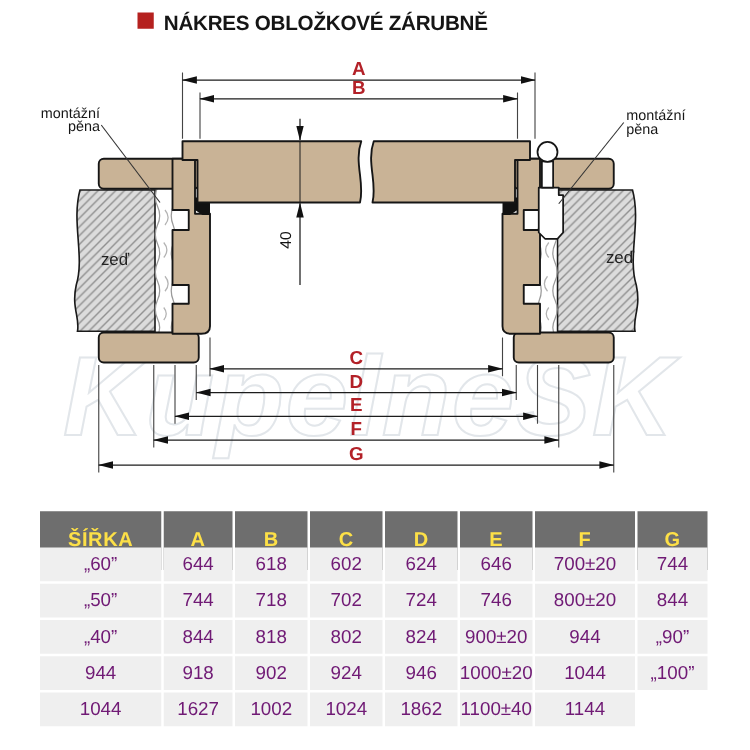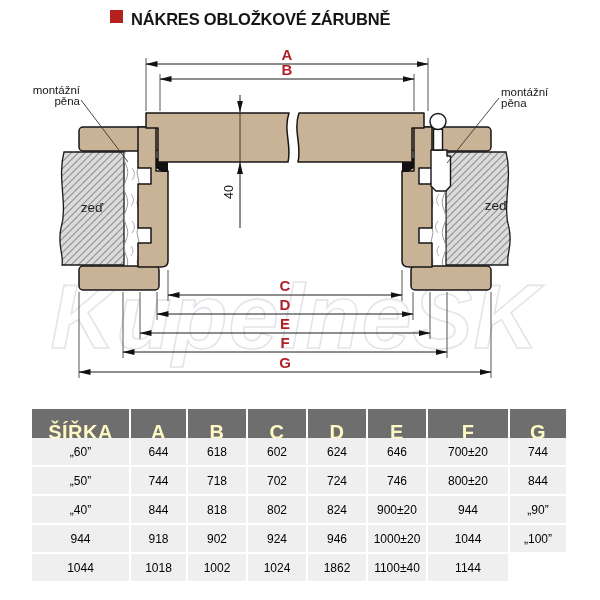--- a/index.html
+++ b/index.html
@@ -5,23 +5,23 @@
   html,body{margin:0;padding:0;background:#fff;}
   body{width:600px;height:600px;position:relative;overflow:hidden;
        font-family:"Liberation Sans","DejaVu Sans",sans-serif;}
   .title-row{position:absolute;left:86px;top:10px;display:flex;align-items:flex-start;gap:8px;margin-left:24px;}
   .title-bullet{width:13px;height:13px;background:#b5211f;flex:0 0 auto;}
   .title-text{font-size:16.5px;font-weight:bold;color:#151515;letter-spacing:-0.2px;white-space:nowrap;}
   svg{position:absolute;left:0;top:0;}
   .spec-table{position:absolute;left:32px;top:409px;width:540px;
       display:grid;grid-template-columns:97px 55px 58px 58px 58px 58px 80px 56px;
       grid-auto-rows:27px;gap:2px;background:#fff;}
-  .hc{background:#6e6e6e;color:#fef9c3;font-weight:bold;font-size:20px;
+  .hc{background:#6e6e6e;color:#fde047;font-weight:bold;font-size:16px;
       display:flex;align-items:center;justify-content:center;height:47px;letter-spacing:0.5px;}
-  .dc{background:#efefef;color:#000000;font-size:12px;
+  .dc{background:#efefef;color:#701a75;font-size:15px;
       display:flex;align-items:center;justify-content:center;}
   text{font-family:"Liberation Sans","DejaVu Sans",sans-serif;}
   .dimlabel{font-size:15px;font-weight:bold;fill:#b32128;text-anchor:middle;}
   .smalllabel{font-size:11.5px;fill:#161616;}
   .walltext{font-size:13.5px;fill:#222;text-anchor:middle;}
   .wm{font-size:90px;font-weight:bold;font-style:italic;fill:none;stroke:#e2e6ea;
       stroke-width:1.6;text-anchor:middle;letter-spacing:1px;}
 </style>
 </head>
 <body>
@@ -184,19 +184,19 @@
   <div class="dc">944</div>
   <div class="dc">918</div>
   <div class="dc">902</div>
   <div class="dc">924</div>
   <div class="dc">946</div>
   <div class="dc">1000±20</div>
   <div class="dc">1044</div>
 
   <div class="dc">„100”</div>
   <div class="dc">1044</div>
-  <div class="dc">1018</div>
+  <div class="dc">1627</div>
   <div class="dc">1002</div>
   <div class="dc">1024</div>
   <div class="dc">1862</div>
   <div class="dc">1100±40</div>
   <div class="dc">1144</div>
 </div>
 
 </body></html>

